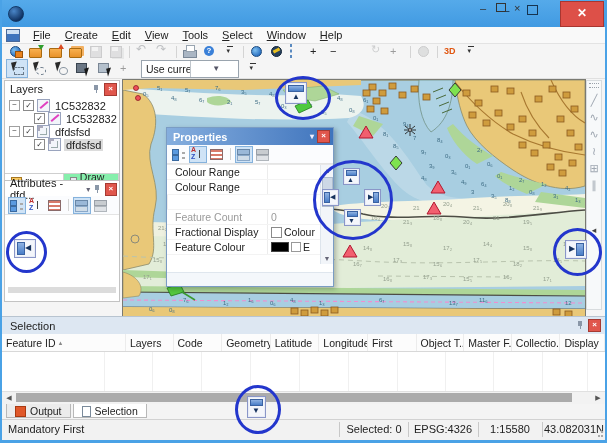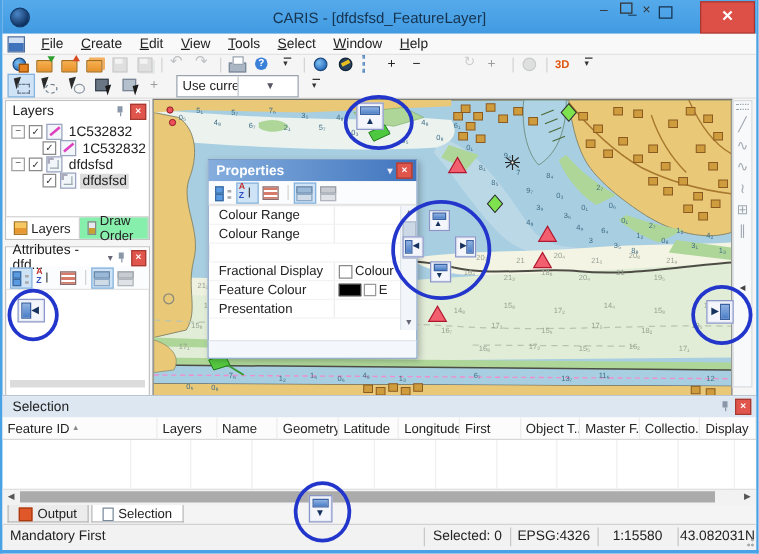--- a/index.html
+++ b/index.html
@@ -154,21 +154,20 @@
     radial-gradient(circle at 7px 5px,#aaa 1px,transparent 1.4px),
     radial-gradient(circle at 4px 5px,#aaa 1px,transparent 1.4px)}
 </style>
 </head>
 <body>
 
 <div class="window">
 
   <div class="titlebar">
     <div class="app-orb"></div>
-    <div class="title-text">CARIS - [dfdsfsd_FeatureLayer]</div>
     <div class="cap-min">–</div>
     <div class="cap-max"><i></i></div>
     <div class="cap-close">✕</div>
   </div>
 
   <div class="menubar" id="menubar">
     <div class="mdi-ic"></div>
   <span class="menu-item"><u>F</u>ile</span>
       <span class="menu-item"><u>C</u>reate</span>
       <span class="menu-item"><u>E</u>dit</span>
@@ -321,21 +320,21 @@
           <span class="ic1"></span>
           <span>Layers</span>
         </div>
         <div class="ptab">
           <span class="ic2"></span>
           <span>Draw Order</span>
         </div>
       </div>
   </div>
 
-  <div class="panel" style="left:2px;top:197px;width:116px;height:122px">
+  <div class="panel" style="left:2px;top:180px;width:116px;height:122px">
     <div class="panel-title">
       <span>Attributes - dfd...</span>
       <span class="sp"></span>
       <span class="chev">▾</span>
       <span class="pin"></span>
       <span class="xbtn">×</span>
     </div>
     <div class="minitb" id="attr-toolbar">
         <span class="mtbtn active">
           <span class="gi g-cat"></span>
@@ -616,41 +615,41 @@
           <span class="pl">Colour Range</span>
           <span class="pv">
             <span></span>
           </span>
         </div>
         <div class="prow">
           <span class="pv">
             <span></span>
           </span>
         </div>
+        <div class="prow off">
+          <span class="pl">Feature Count</span>
+          <span class="pv">
+            <span>0</span>
+          </span>
+        </div>
         <div class="prow">
           <span class="pl">Fractional Display</span>
           <span class="pv">
             <span class="cb"></span>
             <span>Colour</span>
           </span>
         </div>
         <div class="prow">
           <span class="pl">Feature Colour</span>
           <span class="pv">
             <span class="sw-b" style="background: rgb(0, 0, 0);"></span>
             <span class="sw-w" style="background: rgb(255, 255, 255);"></span>
             <span>E</span>
           </span>
         </div>
-        <div class="prow">
-          <span class="pl">Presentation</span>
-          <span class="pv">
-            <span></span>
-          </span>
-        </div>
       </div>
     <div class="pscroll">
       <div class="a" style="top:0">▲</div>
       <div class="thumb"></div>
       <div class="a" style="bottom:0">▼</div>
     </div>
     <div class="props-foot"></div>
   </div>
 
   <div class="dockbtn" style="left:283px;top:82px;width:20px;height:20px">
@@ -701,21 +700,21 @@
     </div>
     <div class="sel-head" id="sel-head">
         <div class="scol" style="width: 125px;">
           <span>Feature ID</span>
           <span class="caret">▲</span>
         </div>
         <div class="scol" style="width: 48px;">
           <span>Layers</span>
         </div>
         <div class="scol" style="width: 49px;">
-          <span>Name</span>
+          <span>Code</span>
         </div>
         <div class="scol" style="width: 49px;">
           <span>Geometry</span>
         </div>
         <div class="scol" style="width: 49px;">
           <span>Latitude</span>
         </div>
         <div class="scol" style="width: 49px;">
           <span>Longitude</span>
         </div>

